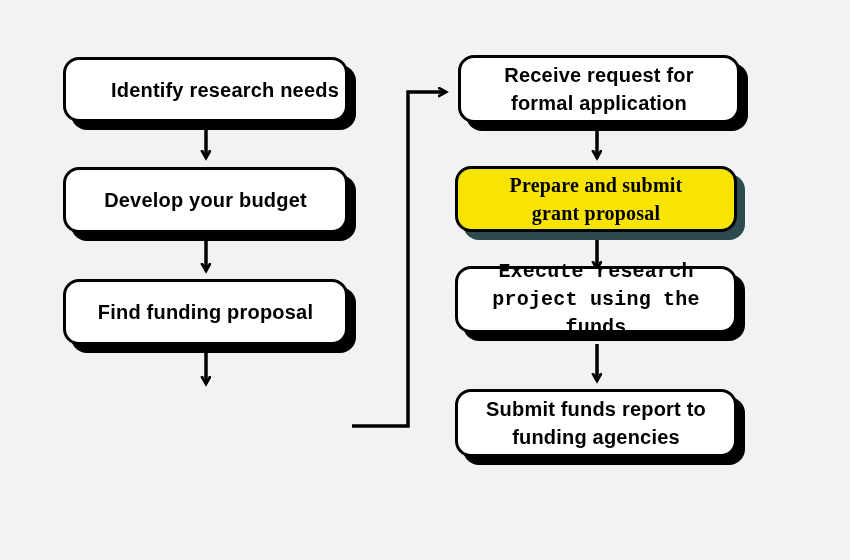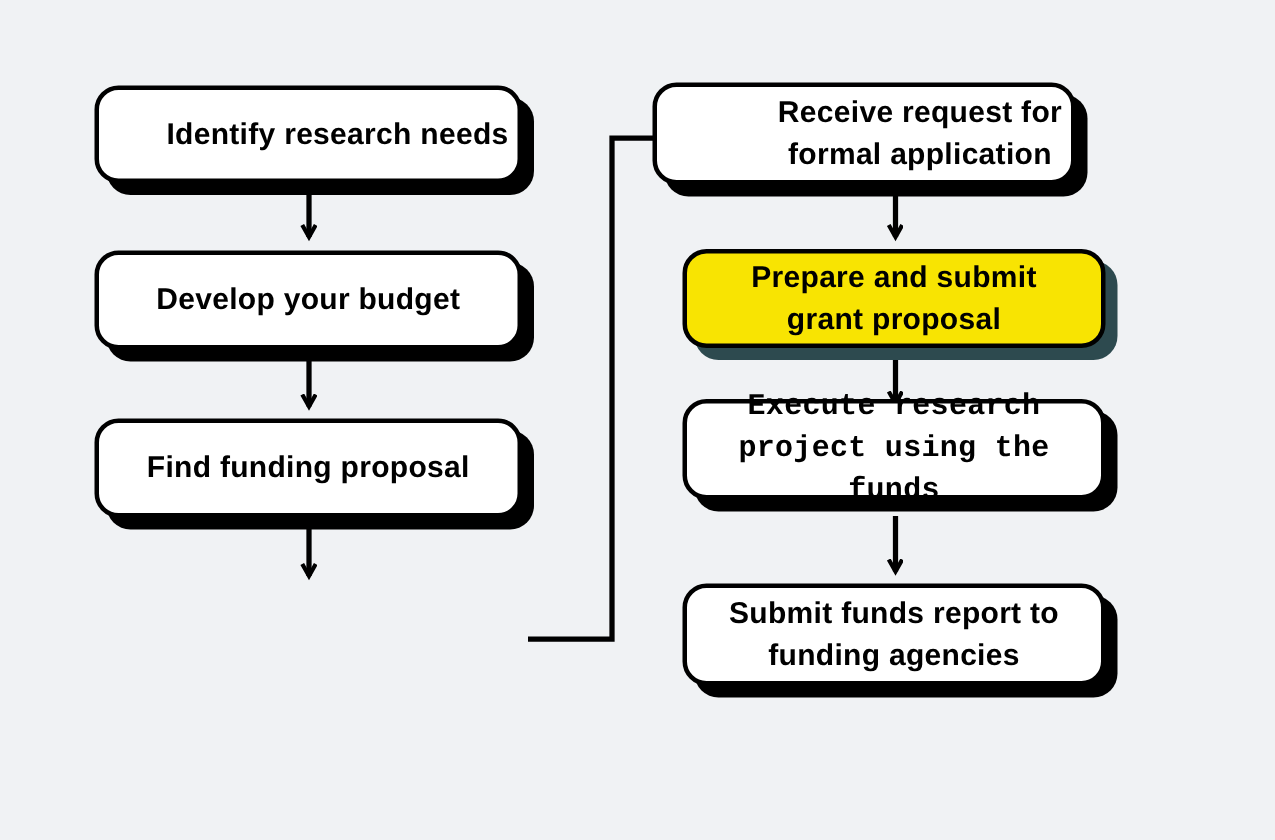--- a/index.html
+++ b/index.html
@@ -39,20 +39,21 @@
     background: var(--node-fill);
     border: 3px solid var(--node-border);
     border-radius: 16px;
     box-shadow: 8px 8px 0 var(--node-shadow);
     padding: 2px 6px;
     text-align: center;
   }
   .node.highlight {
     background: var(--highlight-fill);
     box-shadow: 8px 8px 0 var(--highlight-shadow);
+    font-family: Liberation Serif, serif;
   }
   .node-label {
     font-size: 20px;
     font-weight: bold;
     line-height: 1.4;
     color: var(--text);
     white-space: pre-line;
     letter-spacing: 0.2px;
   }
 </style>
@@ -84,21 +85,21 @@
 
   <div class="node" style="left:63px;  top:167px; width:285px; height:66px;">
     <span class="node-label">Develop your budget</span>
   </div>
 
   <div class="node" style="left:63px;  top:279px; width:285px; height:66px;">
     <span class="node-label">Find funding proposal</span>
   </div>
 
 
-  <div class="node" style="left:435px; top:55px;  width:282px; height:68px;justify-content:flex-end;">
+  <div class="node" style="left:458px; top:55px;  width:282px; height:68px;">
     <span class="node-label">Receive request for
 formal application</span>
   </div>
 
   <div class="node highlight" style="left:455px; top:166px; width:282px; height:66px;">
     <span class="node-label">Prepare and submit
 grant proposal</span>
   </div>
 
   <div class="node" style="left:455px; top:266px; width:282px; height:67px;font-family:Liberation Mono, monospace;">

